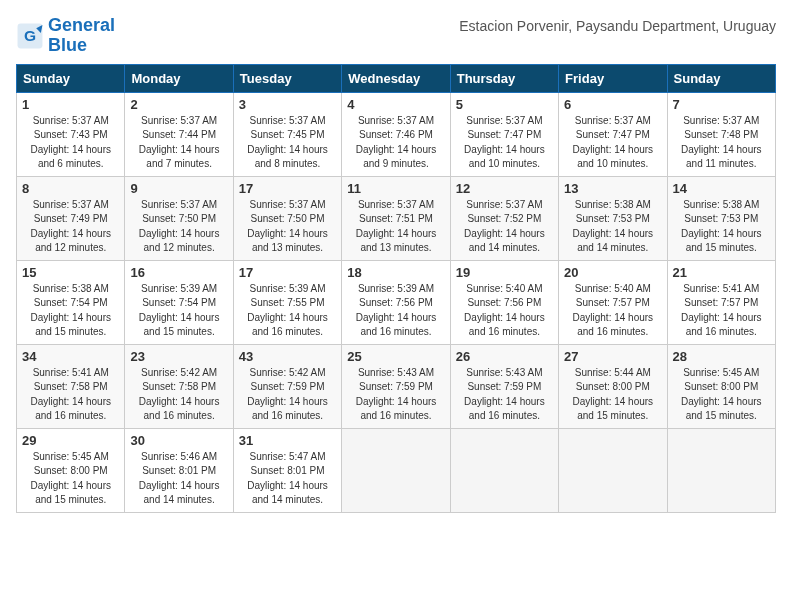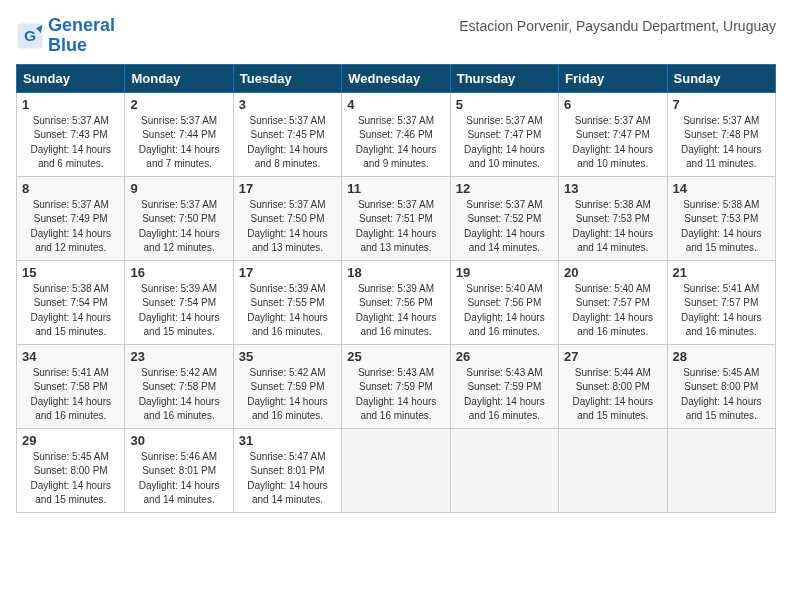--- a/index.html
+++ b/index.html
@@ -226,21 +226,21 @@
       <tr class="week-row-even">
         <td>
           <span class="day-num">34</span>
           <div class="day-info">Sunrise: 5:41 AM<br>Sunset: 7:58 PM<br>Daylight: 14 hours and 16 minutes.</div>
         </td>
         <td>
           <span class="day-num">23</span>
           <div class="day-info">Sunrise: 5:42 AM<br>Sunset: 7:58 PM<br>Daylight: 14 hours and 16 minutes.</div>
         </td>
         <td>
-          <span class="day-num">35</span>
+          <span class="day-num">43</span>
           <div class="day-info">Sunrise: 5:42 AM<br>Sunset: 7:59 PM<br>Daylight: 14 hours and 16 minutes.</div>
         </td>
         <td>
           <span class="day-num">25</span>
           <div class="day-info">Sunrise: 5:43 AM<br>Sunset: 7:59 PM<br>Daylight: 14 hours and 16 minutes.</div>
         </td>
         <td>
           <span class="day-num">26</span>
           <div class="day-info">Sunrise: 5:43 AM<br>Sunset: 7:59 PM<br>Daylight: 14 hours and 16 minutes.</div>
         </td>

